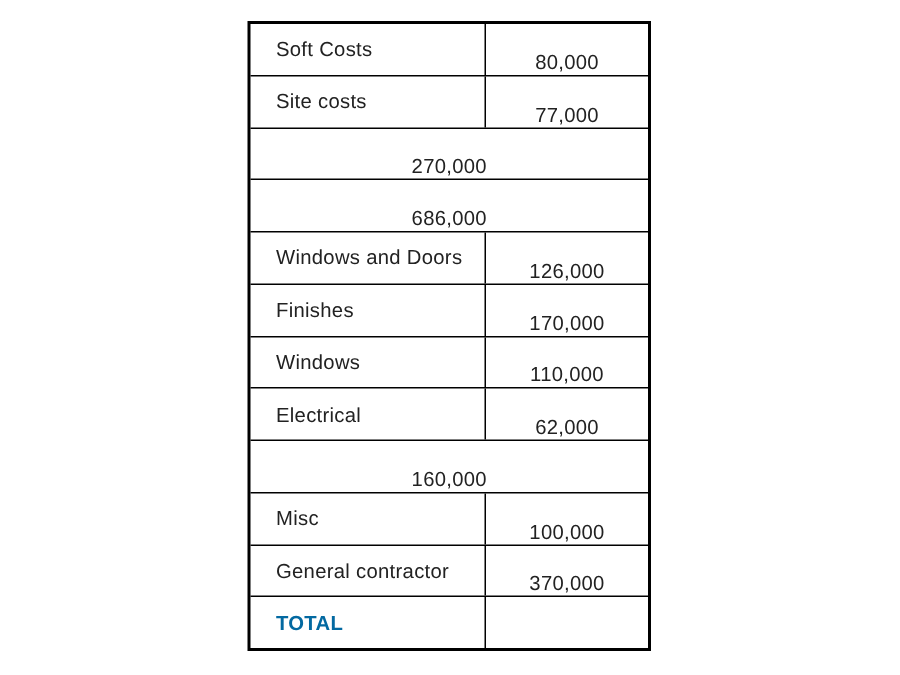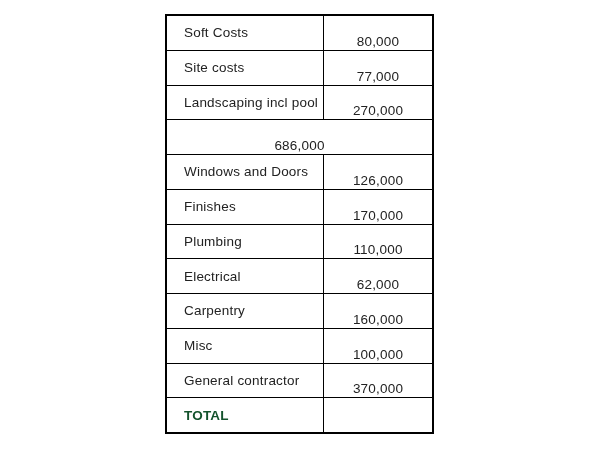--- a/index.html
+++ b/index.html
@@ -50,71 +50,69 @@
     padding-left: 17px;
     border-right: 1.4px solid #000000;
   }
   .cell.value {
     flex: 1;
     justify-content: center;
     margin-top: 17px;
   }
   .row.total .cell {
     font-weight: 700;
-    color: #14532d;
+    color: #0369a1;
   }
 </style>
 </head>
 <body>
 
 <div class="page">
   <div class="cost-table">
 
     <div class="row">
       <div class="cell label">Soft Costs</div>
       <div class="cell value">80,000</div>
     </div>
 
 
     <div class="row">
       <div class="cell label">Site costs</div>
       <div class="cell value">77,000</div>
     </div>
 
     <div class="row">
-      <div class="cell label">Landscaping incl pool</div>
       <div class="cell value">270,000</div>
     </div>
 
     <div class="row">
       <div class="cell value">686,000</div>
     </div>
 
     <div class="row">
       <div class="cell label">Windows and Doors</div>
       <div class="cell value">126,000</div>
     </div>
 
     <div class="row">
       <div class="cell label">Finishes</div>
       <div class="cell value">170,000</div>
     </div>
 
     <div class="row">
-      <div class="cell label">Plumbing</div>
+      <div class="cell label">Windows</div>
       <div class="cell value">110,000</div>
     </div>
 
     <div class="row">
       <div class="cell label">Electrical</div>
       <div class="cell value">62,000</div>
     </div>
 
     <div class="row">
-      <div class="cell label">Carpentry</div>
       <div class="cell value">160,000</div>
     </div>
 
     <div class="row">
       <div class="cell label">Misc</div>
       <div class="cell value">100,000</div>
     </div>
 
     <div class="row">
       <div class="cell label">General contractor</div>

